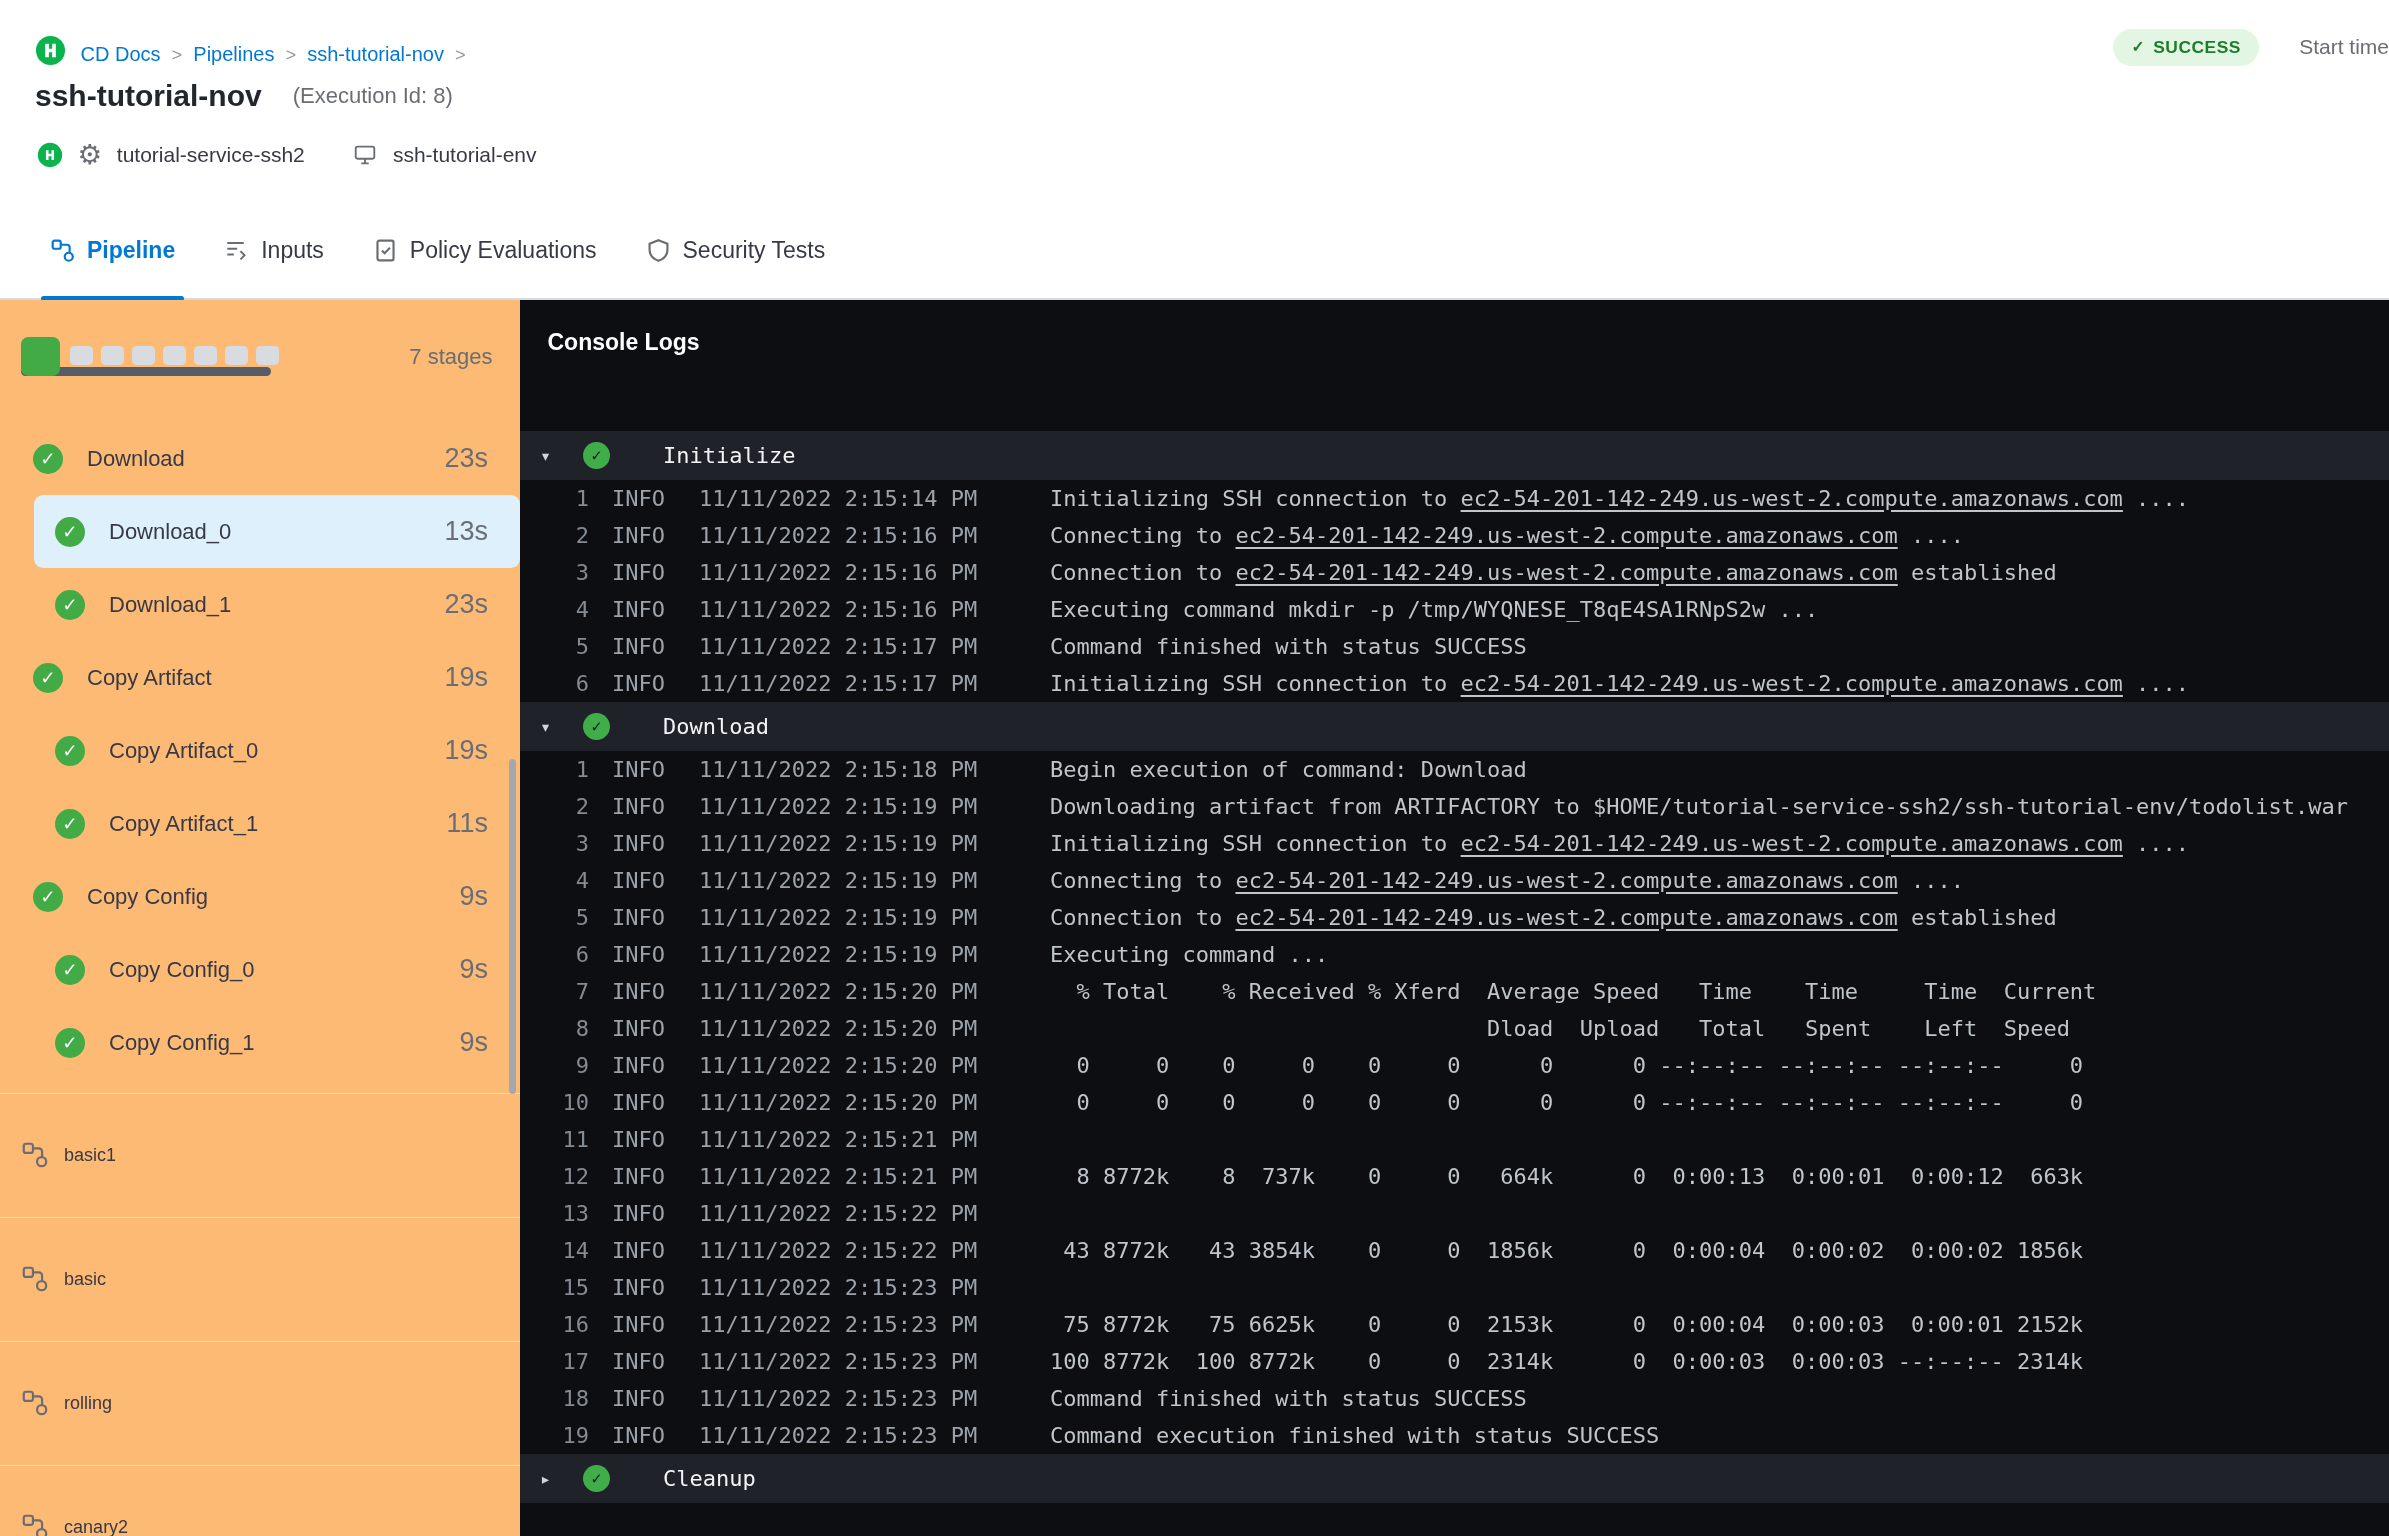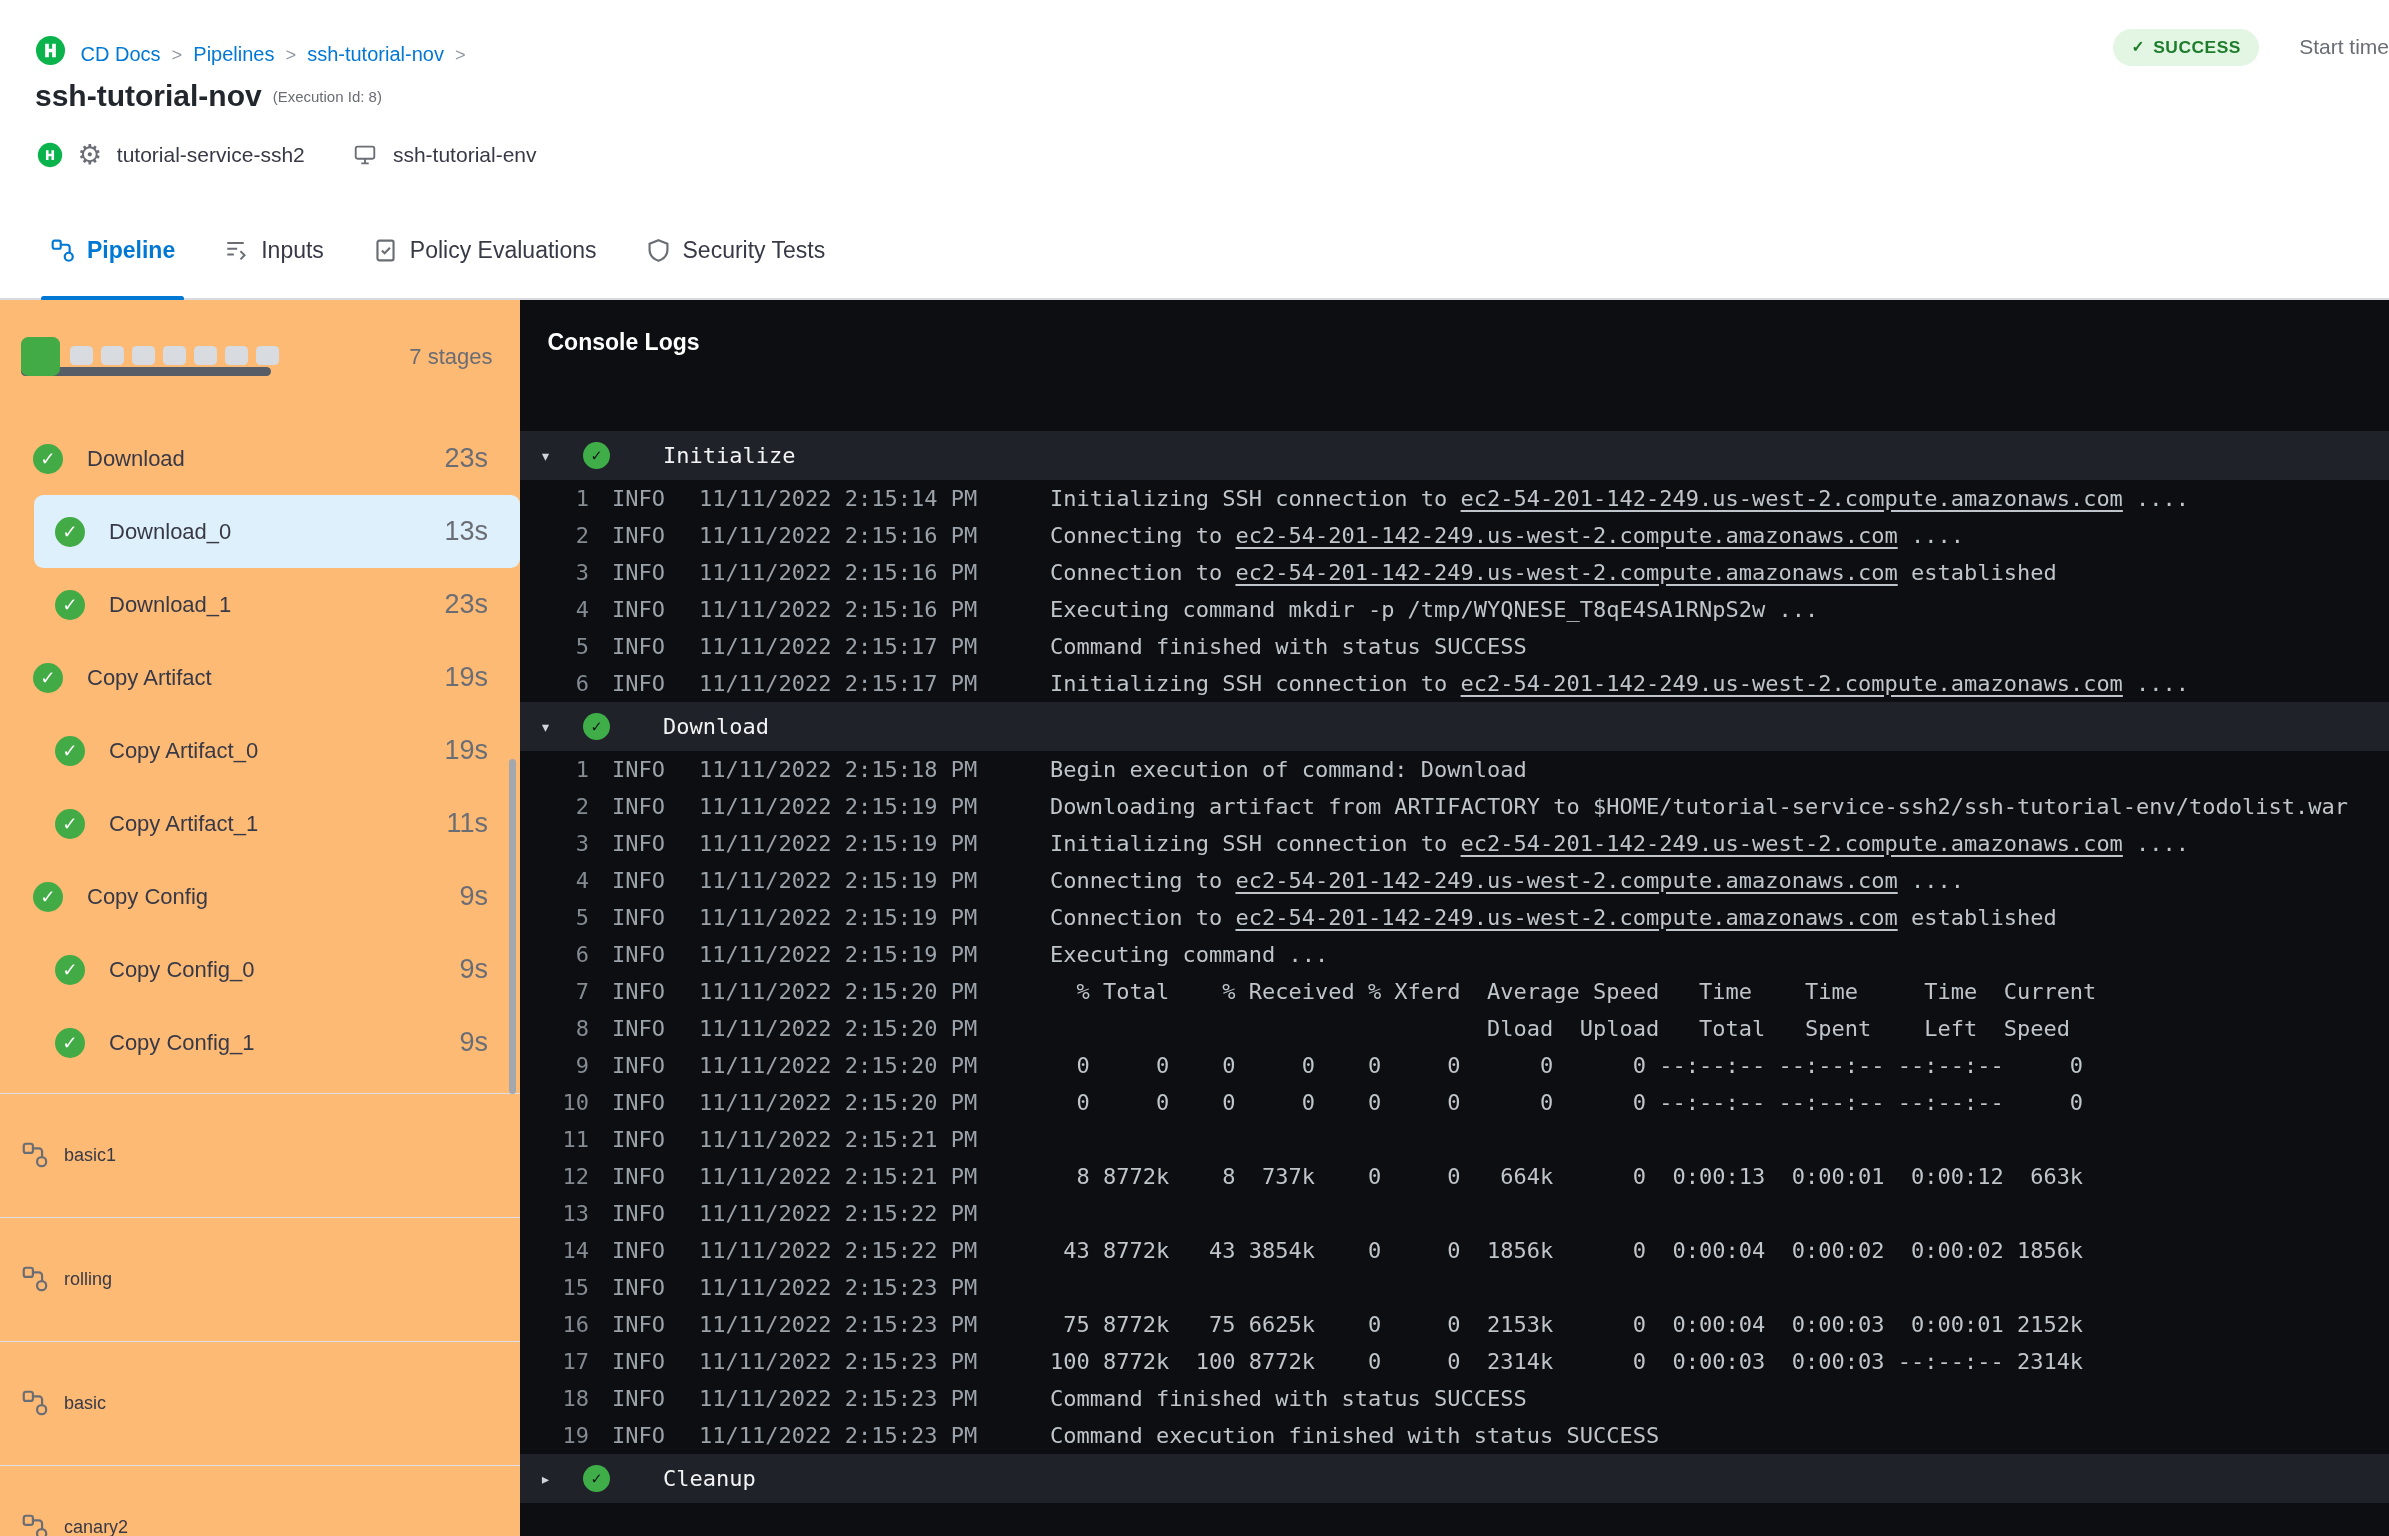--- a/index.html
+++ b/index.html
@@ -16,21 +16,21 @@
   .breadcrumb .sep { color:#9196a1; font-size:18.3px; }
   .top-right { margin-left:auto; display:flex; align-items:center; gap:40px; }
   .badge { display:flex; align-items:center; gap:8.2px; background:#e3f6e3; color:#1d7d2c;
            border-radius:20px; padding:8.2px 18.3px; font-size:17.4px; font-weight:700; letter-spacing:0.5px; }
   .badge .bcheck { font-size:15.6px; }
   .start-time { color:#6b6d75; font-size:21px; white-space:nowrap; }
 
   
   .title-row { height:60px; display:flex; align-items:center; padding-left:35px; flex:none; }
   .title-row h1 { font-size:30px; font-weight:700; color:#22272d; }
-  .exec-id { margin-left:11px; font-size:15px; color:#6b6d75; }
+  .exec-id { margin-left:31px; font-size:22px; color:#6b6d75; }
   .meta-row { height:57px; display:flex; align-items:center; padding-left:37px; gap:14.6px; flex:none; }
   .svc-dot svg { width:26px; height:26px; display:block; }
   .gear { font-size:27.5px; color:#6b6d75; line-height:1; cursor:pointer; }
   .svc-name, .env-name { font-size:21px; color:#383946; font-weight:500; }
   .env-ic { margin-left:33px; }
   .env-ic svg { width:26px; height:26px; display:block; }
 
   
   .tabs-row { height:117px; padding:20px 0 0 50px; border-bottom:2.7px solid #d9dae0;
               display:flex; align-items:center; gap:49px; flex:none; }
@@ -251,31 +251,31 @@
             <span class="pipeline-label">basic1</span>
           </div>
           <div class="pipeline-row">
             <span class="pipeline-icon">
   <svg viewBox="0 0 30 30" fill="none" stroke="currentColor" stroke-width="2.4">
                 <rect x="3" y="3" width="10" height="10" rx="2.5"></rect>
                 <circle cx="22.5" cy="22.5" r="5"></circle>
                 <path d="M13 8h6.5a3.5 3.5 0 0 1 3.5 3.5v6"></path>
               </svg>
 </span>
-            <span class="pipeline-label">rolling</span>
+            <span class="pipeline-label">basic</span>
           </div>
           <div class="pipeline-row">
             <span class="pipeline-icon">
   <svg viewBox="0 0 30 30" fill="none" stroke="currentColor" stroke-width="2.4">
                 <rect x="3" y="3" width="10" height="10" rx="2.5"></rect>
                 <circle cx="22.5" cy="22.5" r="5"></circle>
                 <path d="M13 8h6.5a3.5 3.5 0 0 1 3.5 3.5v6"></path>
               </svg>
 </span>
-            <span class="pipeline-label">basic</span>
+            <span class="pipeline-label">rolling</span>
           </div>
           <div class="pipeline-row">
             <span class="pipeline-icon">
   <svg viewBox="0 0 30 30" fill="none" stroke="currentColor" stroke-width="2.4">
                 <rect x="3" y="3" width="10" height="10" rx="2.5"></rect>
                 <circle cx="22.5" cy="22.5" r="5"></circle>
                 <path d="M13 8h6.5a3.5 3.5 0 0 1 3.5 3.5v6"></path>
               </svg>
 </span>
             <span class="pipeline-label">canary2</span>

